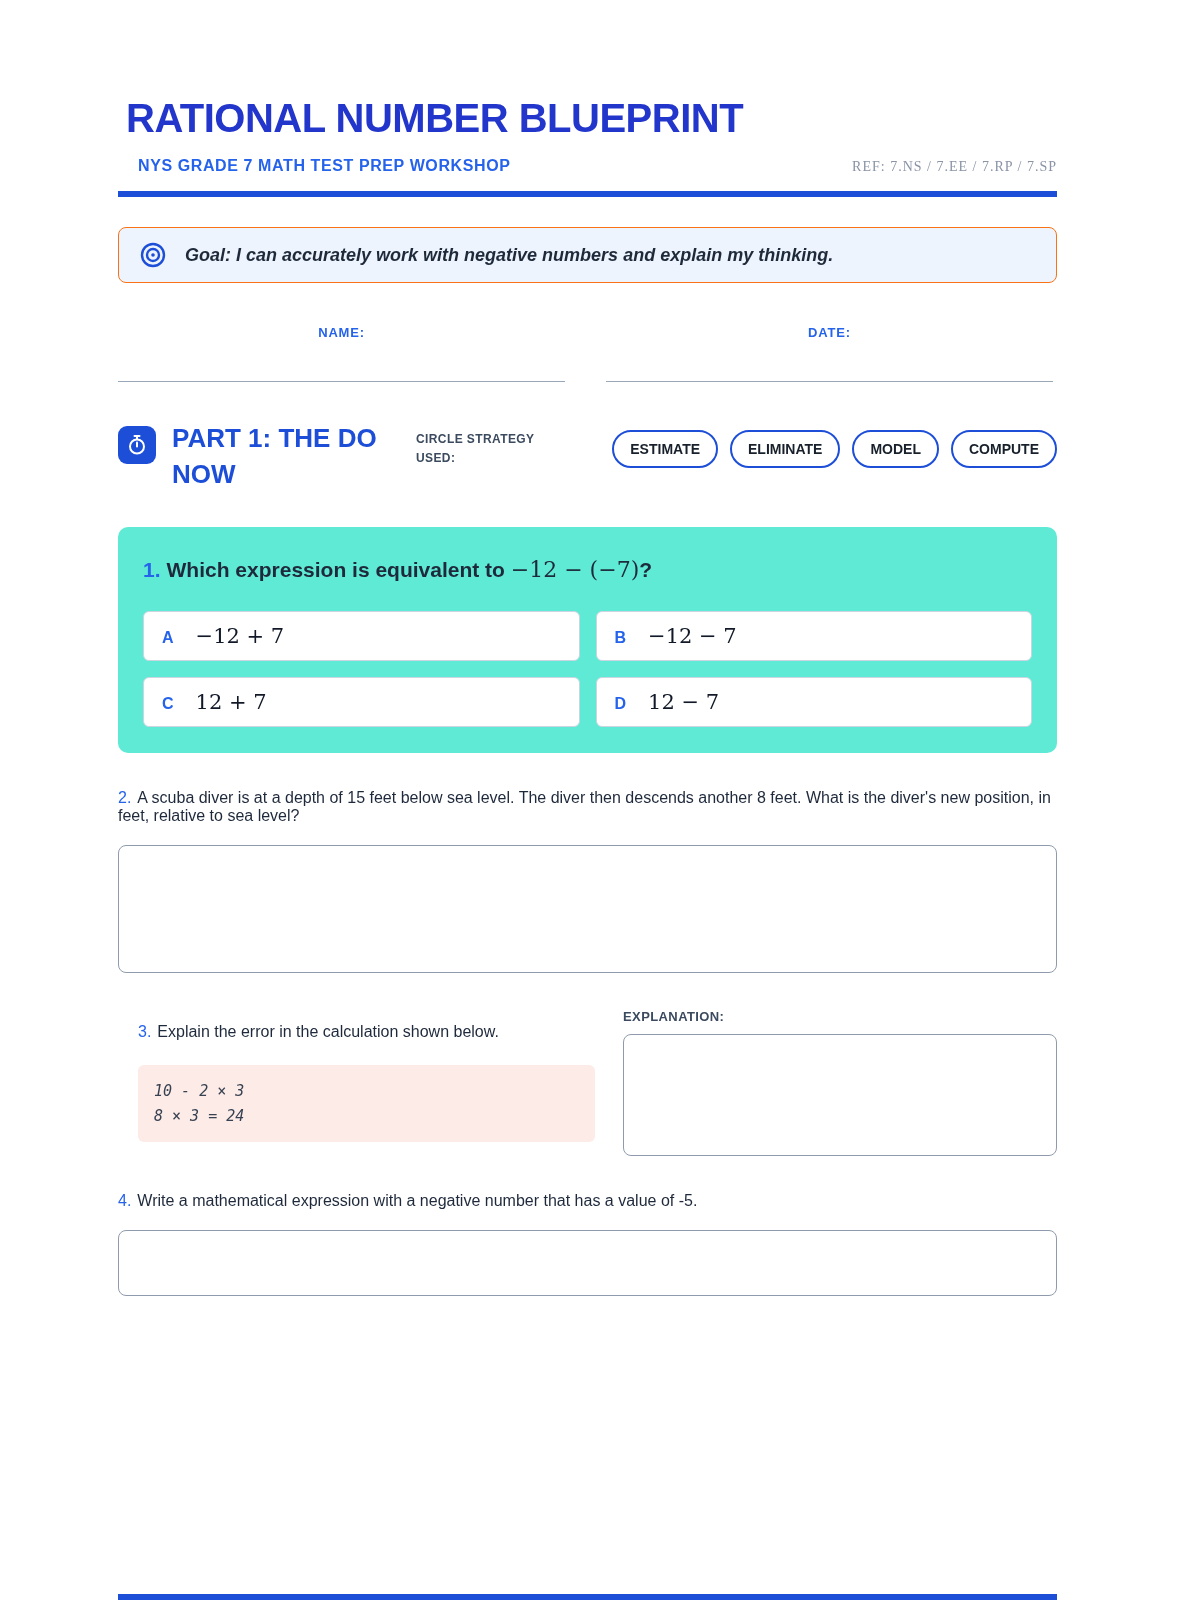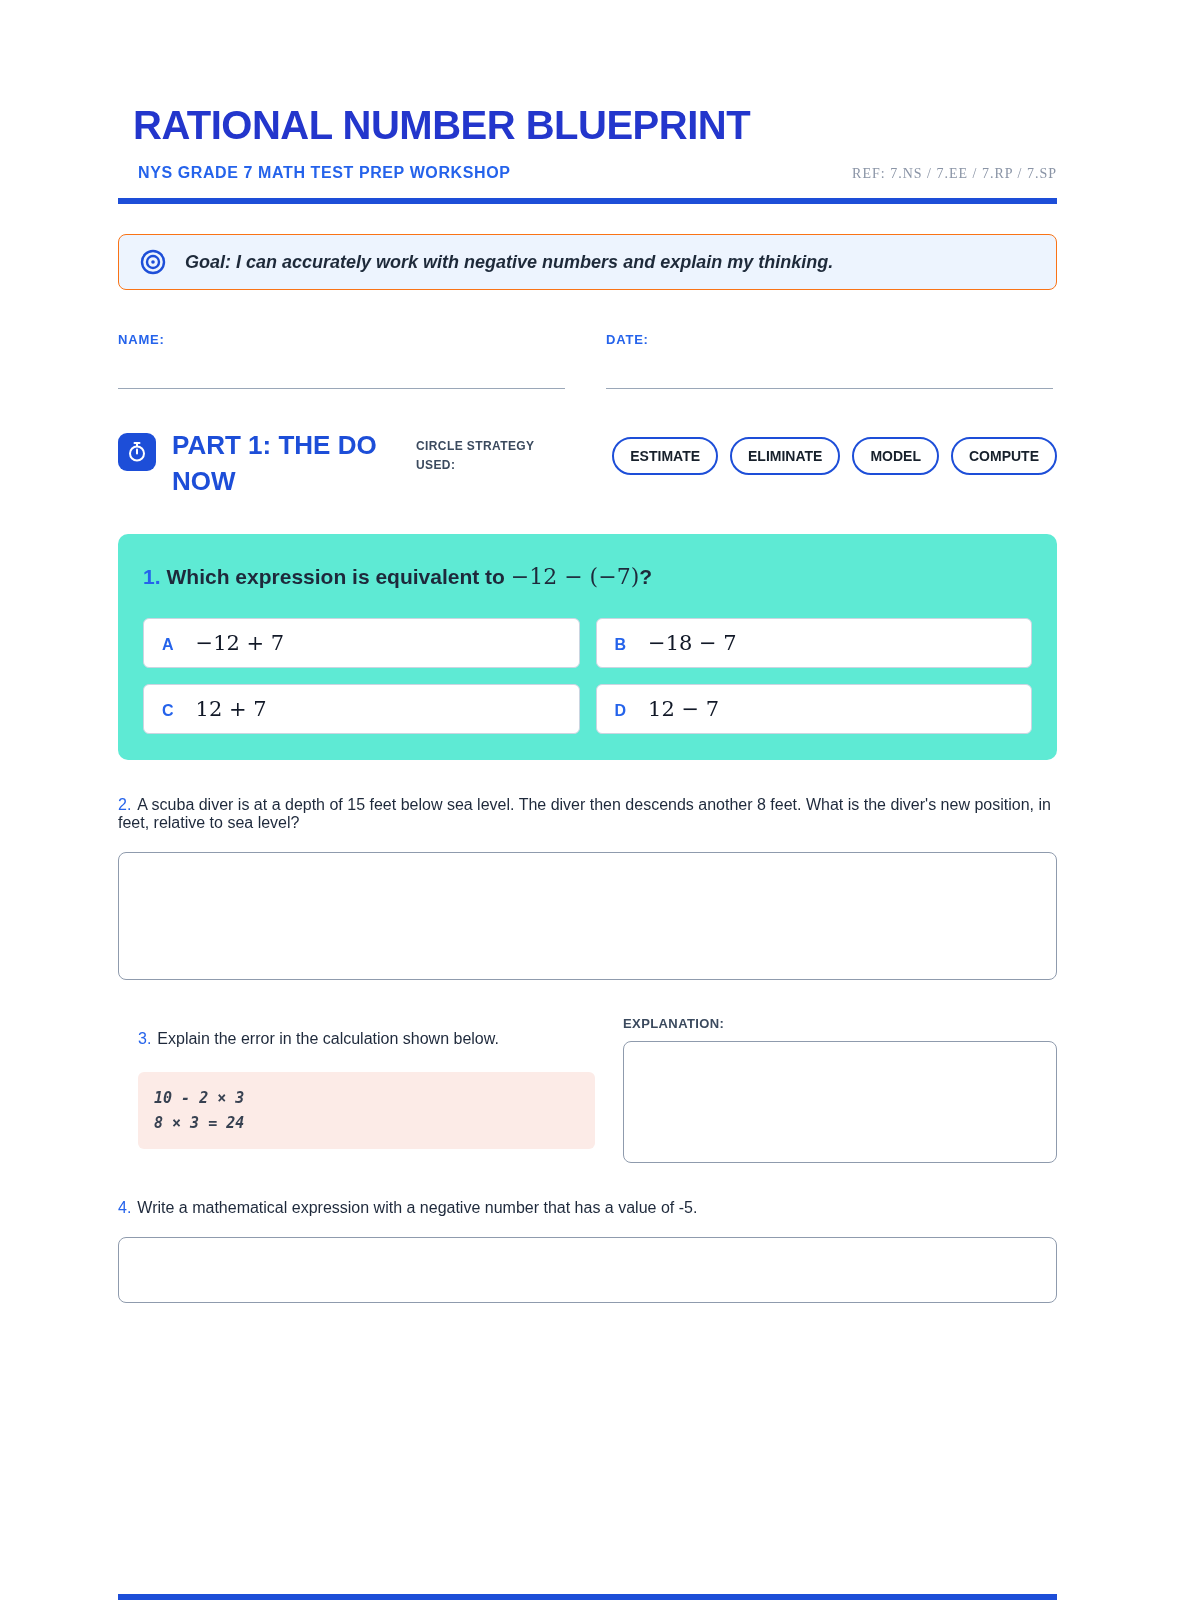--- a/index.html
+++ b/index.html
@@ -1,32 +1,32 @@
 <!DOCTYPE html>
 <html><head>
 <meta charset="utf-8">
 <style>
   * { box-sizing: border-box; }
   body { margin:0; background:#ffffff; font-family:"Liberation Sans", sans-serif; color:#1e293b; }
   .page { width:1200px; height:1600px; position:relative; background:#fff; padding:88px 143px 0 118px; overflow:hidden; }
 
   
-  .title { margin:15px; font-size:40px; font-weight:900; color:#2336cc; letter-spacing:-0.5px; }
+  .title { margin:8px; font-size:40px; font-weight:900; color:#2336cc; letter-spacing:-0.5px; }
   .subrow { display:flex; justify-content:space-between; align-items:baseline; margin-top:16px; }
   .subtitle { font-size:16px; font-weight:bold; color:#2563eb; letter-spacing:0.6px;margin-left:20px; }
   .ref { font-family:Liberation Serif, serif; font-size:14px; color:#8a94a6; letter-spacing:1px;text-align:center; }
   .rule { height:6px; background:#1d4ed8; margin-top:16px; }
 
   
   .goal { margin-top:30px; background:#edf4fe; border:1px solid #f97316; border-radius:8px; padding:13px 20px; display:flex; align-items:center; gap:18px; }
   .goal-icon { flex:0 0 auto; display:flex; }
   .goal-text { font-size:18px; font-weight:bold; font-style:italic; color:#1e2a3a; }
 
   
-  .fields { display:flex; gap:41px; margin-top:42px; }
+  .fields { display:flex; gap:41px; margin-top:42px;text-align:center; }
   .field { width:447px; }
   .field-label { font-size:13px; font-weight:bold; color:#2563eb; letter-spacing:0.8px; }
   .field-line { border-bottom:1px solid #9aa7b8; height:42px; }
 
   
   .part-row { display:flex; margin-top:38px; align-items:flex-start; gap:16px; }
   .part-icon { width:38px; height:38px; background:#1d4ed8; border-radius:9px; display:flex; align-items:center; justify-content:center; margin-top:6px; flex:0 0 auto; }
   .part-title { width:228px; font-size:26px; font-weight:800; color:#1d4ed8; line-height:1.4; }
   .strategy-label { width:152px; font-size:12px; font-weight:bold; color:#3b4a5e; letter-spacing:0.4px; margin-top:10px; line-height:1.6; }
   .pills { display:flex; gap:12px; margin-left:auto; margin-top:10px; }
@@ -42,21 +42,21 @@
   .opt-letter { font-size:16px; font-weight:bold; color:#2563eb; }
   .opt-val { font-family:"DejaVu Serif", serif; font-size:21px; color:#111827; }
 
   
   .q-sec { margin-top:36px; }
   .answer-box { border:1px solid #8f9bad; border-radius:8px; background:#fff; }
   .q2-box { height:128px; margin-top:20px; }
 
   .q3-row { display:flex; gap:28px; margin-top:34px; }
   .q3-left { width:457px; flex:0 0 auto;margin-left:20px; }
-  .code { margin-top:24px; background:#fcebe7; border-radius:6px; padding:14px 16px; font-family:"DejaVu Sans Mono", monospace; font-style:italic; font-size:15px; color:#374151; line-height:1.65;font-weight:bold; }
+  .code { margin-top:24px; background:#fcebe7; border-radius:6px; padding:14px 16px; font-family:"DejaVu Sans Mono", monospace; font-style:italic; font-size:15px; color:#374151; line-height:1.65; }
   .q3-right { flex:1; padding-top:2px; }
   .expl-label { font-size:13px; font-weight:bold; color:#3b4a5e; letter-spacing:0.4px; }
   .expl-box { height:122px; margin-top:10px; }
 
   .q4-box { height:66px; margin-top:20px; }
 
   .footer-bar { position:absolute; left:118px; bottom:0; width:939px; height:6px; background:#1d4ed8; }
 </style>
 </head>
 <body>
@@ -115,21 +115,21 @@
     <p class="q-line">
       <span class="q-num">1.</span><span>Which expression is equivalent to </span><span class="math">−12 − (−7)</span><span>?</span>
     </p>
     <div class="opt-grid">
       <div class="opt">
         <span class="opt-letter">A</span>
         <span class="opt-val">−12 + 7</span>
       </div>
       <div class="opt">
         <span class="opt-letter">B</span>
-        <span class="opt-val">−18 − 7</span>
+        <span class="opt-val">−12 − 7</span>
       </div>
       <div class="opt">
         <span class="opt-letter">C</span>
         <span class="opt-val">12 + 7</span>
       </div>
       <div class="opt">
         <span class="opt-letter">D</span>
         <span class="opt-val">12 − 7</span>
       </div>
     </div>

